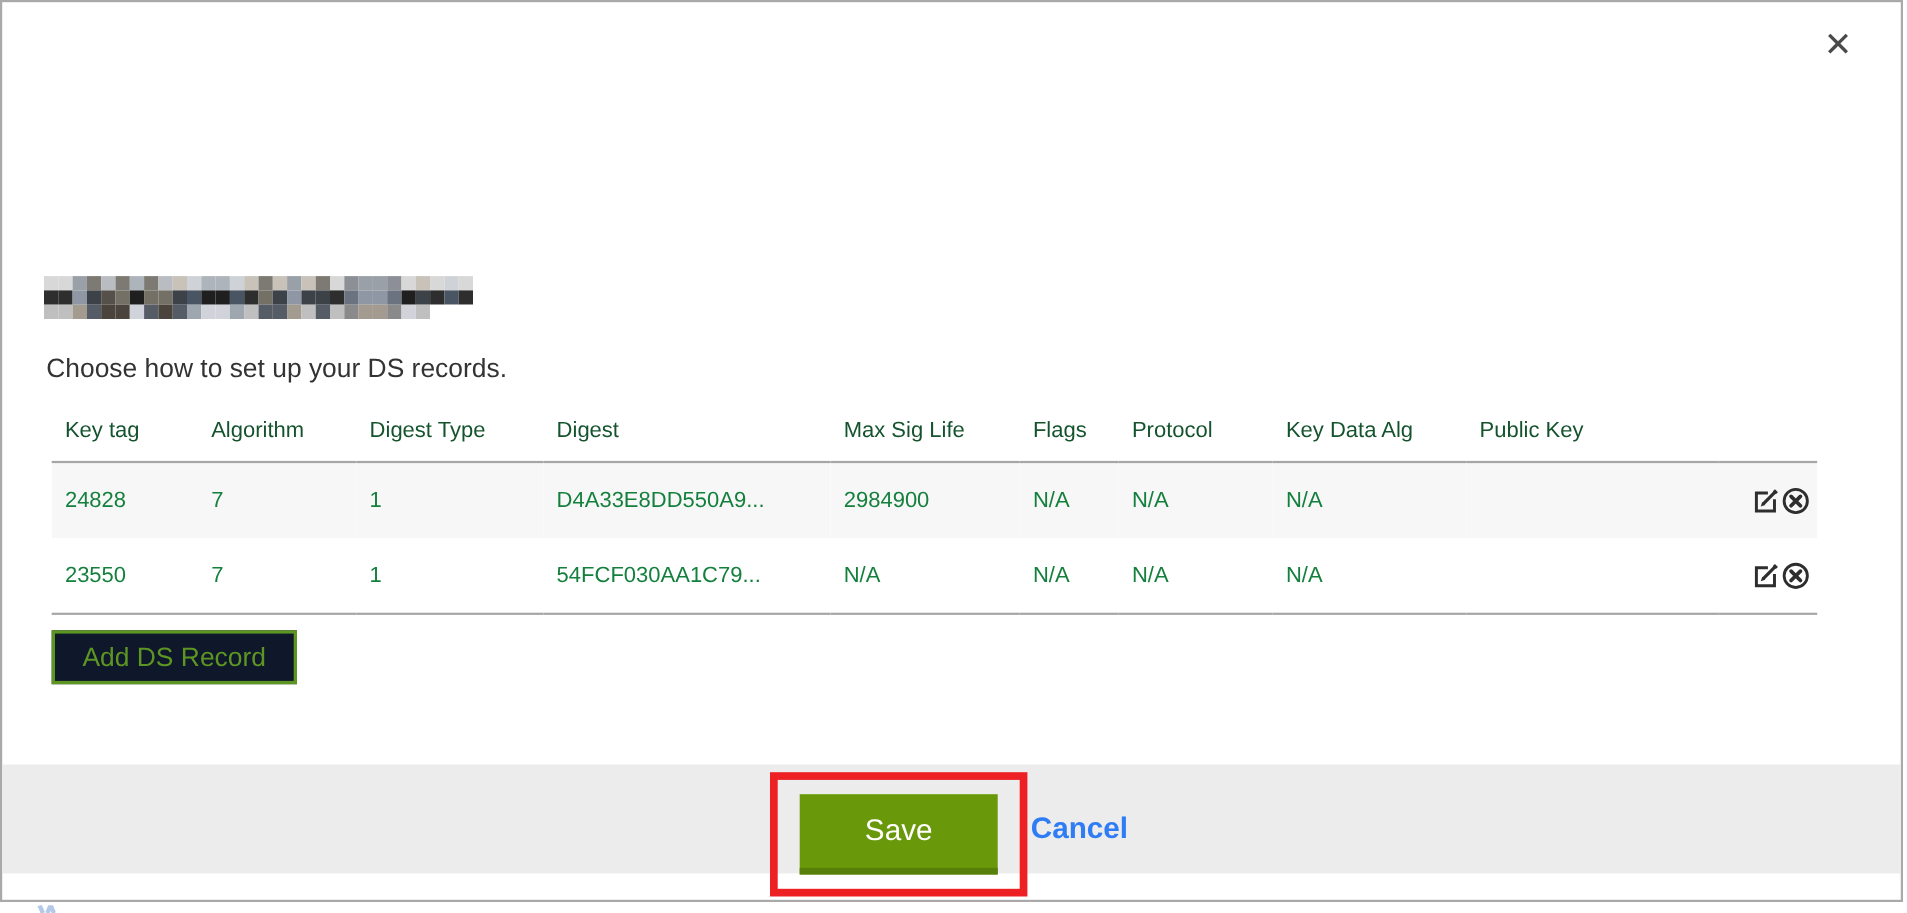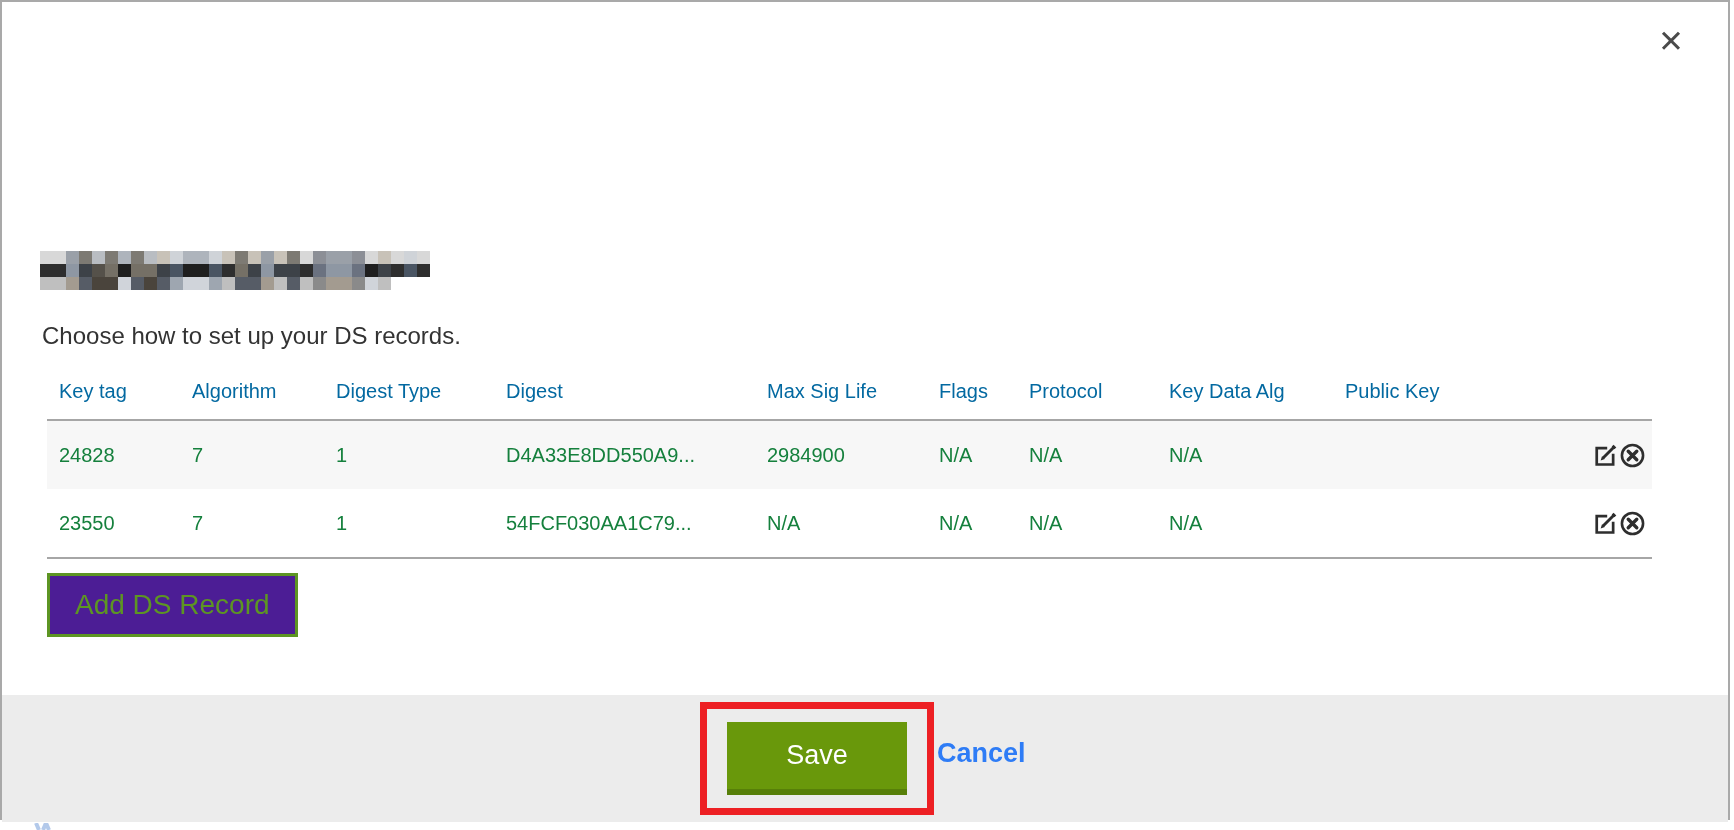--- a/index.html
+++ b/index.html
@@ -39,41 +39,41 @@
     display:grid;grid-template-columns:repeat(30,13px);grid-auto-rows:13px;
   }
   .instruction{
     position:absolute;left:40px;top:320px;margin:0;font-size:24px;color:#333;
   }
   table.ds-table{
     position:absolute;left:45px;top:362px;width:1605px;
     border-collapse:collapse;table-layout:fixed;
   }
   table.ds-table th{
-    font-size:20px;font-weight:400;color:#0369a1;text-align:left;
+    font-size:20px;font-weight:400;color:#14532d;text-align:left;
     padding:0 0 0 12px;height:56px;vertical-align:middle;
   }
   table.ds-table tbody{
     border-top:2px solid var(--border_gray);
     border-bottom:2px solid var(--border_gray);
   }
   table.ds-table td{
     font-size:20px;color:#15803d;padding:0 0 0 12px;height:69px;vertical-align:middle;
     overflow:hidden;white-space:nowrap;
   }
   table.ds-table tbody tr:first-child{background:var(--row_bg);}
   table.ds-table td.actions{padding:0 6px 0 0;text-align:right;white-space:nowrap;}
   .icon-btn{display:inline-block;vertical-align:middle;cursor:pointer;line-height:0;}
   .add-btn{
-    position:absolute;left:45px;top:571px;height:64px;padding:0 25px;
-    background:#4c1d95;border:3px solid var(--accent_green);color:var(--accent_green);
-    font-size:28px;font-family:"Liberation Sans", sans-serif;cursor:pointer;
+    position:absolute;left:45px;top:571px;height:49px;padding:0 25px;
+    background:#0f172a;border:3px solid var(--accent_green);color:var(--accent_green);
+    font-size:24px;font-family:"Liberation Sans", sans-serif;cursor:pointer;
   }
   .footer{
-    position:absolute;left:0;top:693px;width:100%;height:127px;
+    position:absolute;left:0;top:693px;width:100%;height:99px;
     background:var(--footer_bg);
   }
   .annotation-box{
     position:absolute;left:698px;top:7px;
     border:7px solid var(--annotation_red);
     padding:13px 20px;background:transparent;
   }
   .save-btn{
     display:block;width:180px;height:73px;
     background:var(--save_green);border:none;

